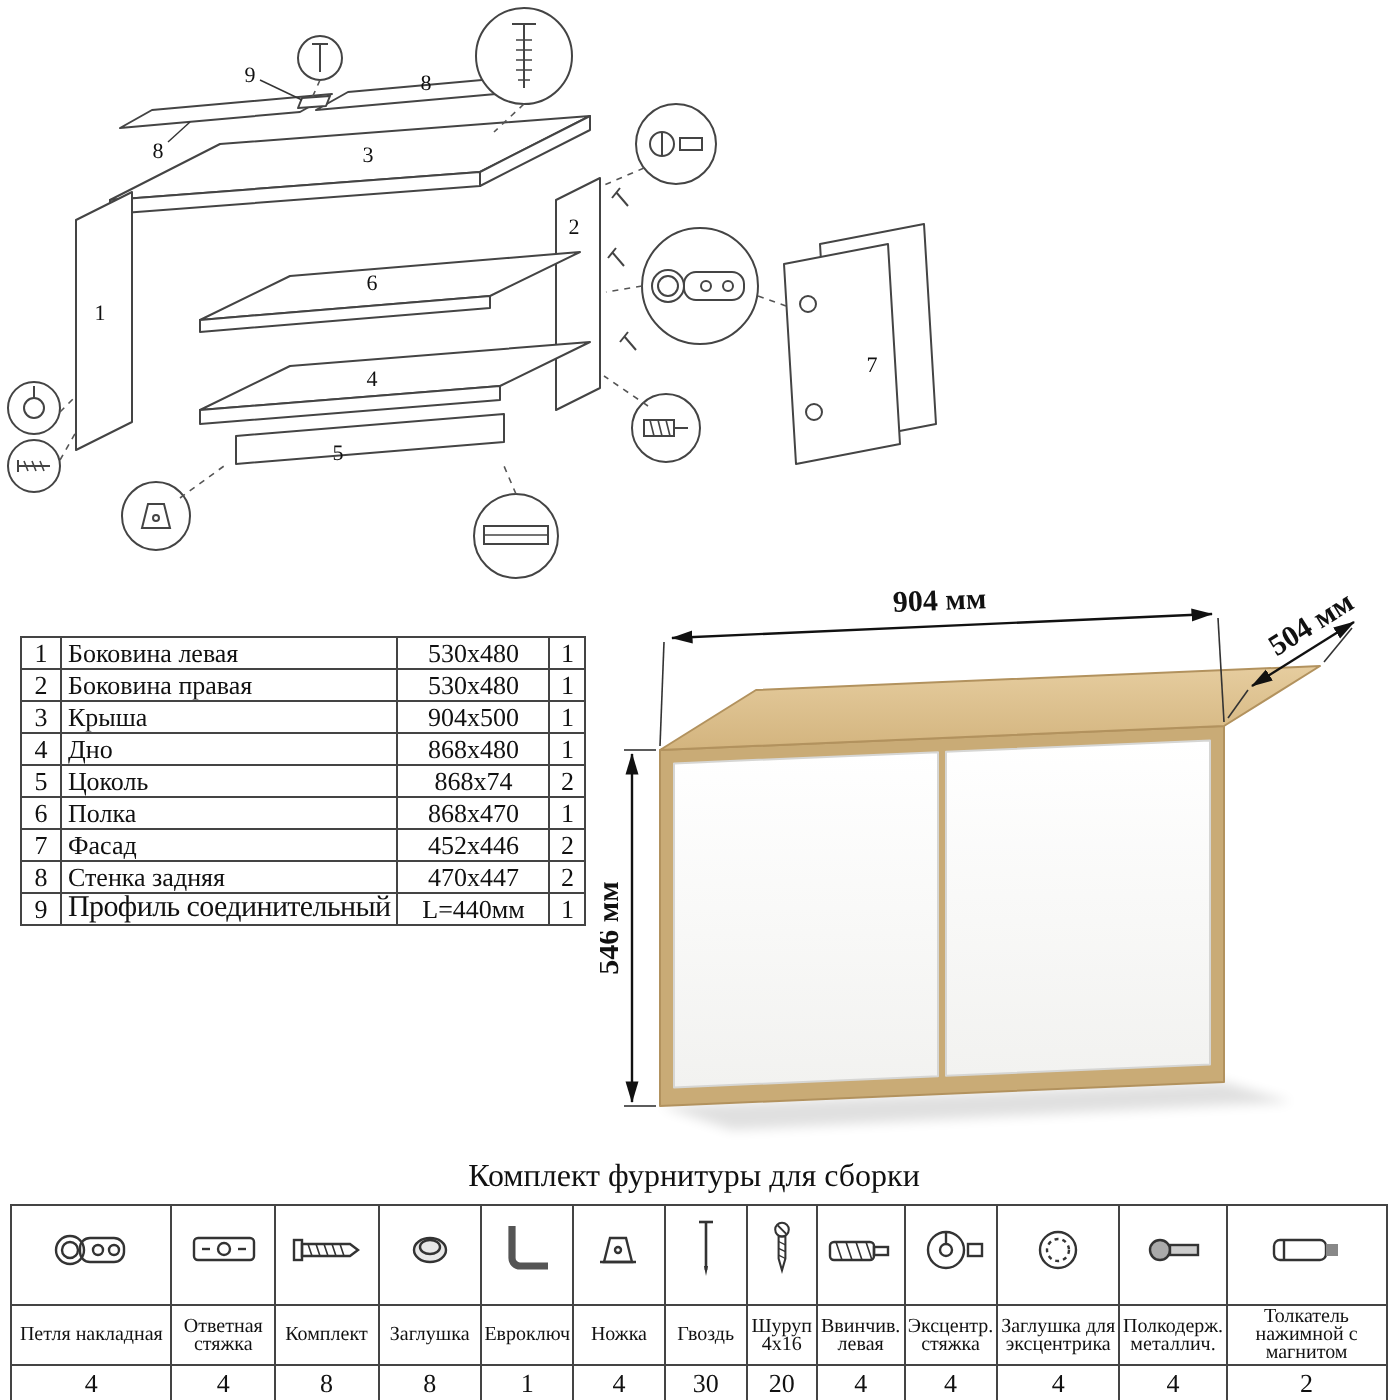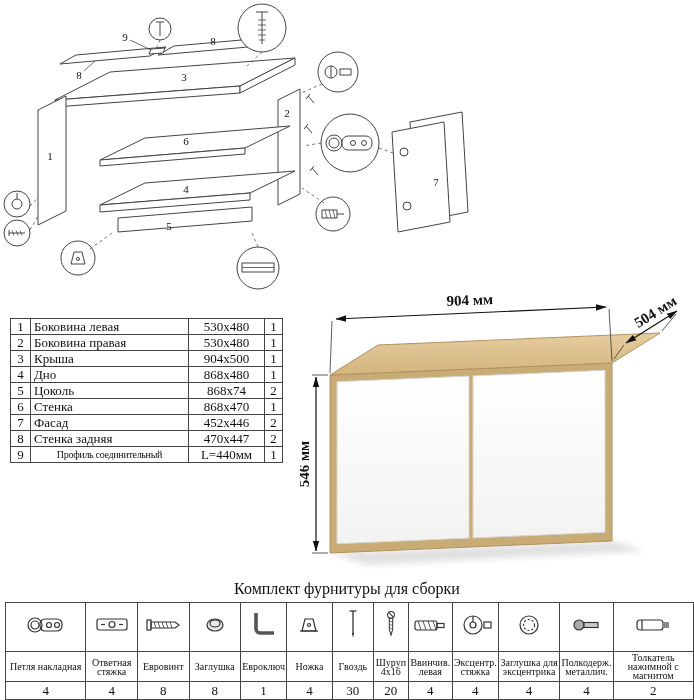--- a/index.html
+++ b/index.html
@@ -4,21 +4,21 @@
 <style>
   html,body{margin:0;padding:0;background:#fff;}
   #canvas{position:relative;width:694px;height:700px;background:#ffffff;
           font-family:"Liberation Serif",serif;color:#111;overflow:hidden;}
   
   #exploded{position:absolute;left:0;top:0;}
   
   .parts-table{position:absolute;left:10px;top:318px;border-collapse:collapse;}
   .parts-table td{border:1px solid #444;font-size:13px;line-height:15px;height:15px;padding:0 3px;white-space:nowrap;}
   .parts-table td.c{text-align:center;padding:0 1px;}
-  .parts-table td.condensed{font-size:10px;letter-spacing:-0.3px;text-align:center;}
+  .parts-table td.condensed{font-size:15px;letter-spacing:-0.3px;}
   
   #product{position:absolute;left:300px;top:283px;}
   
   .hw-title{position:absolute;left:0;top:580px;width:694px;text-align:center;font-size:16px;font-family:Liberation Serif, serif;}
   .hw-table{position:absolute;left:5px;top:602px;border-collapse:collapse;table-layout:fixed;}
   .hw-table td{border:1px solid #444;text-align:center;vertical-align:middle;padding:0;overflow:hidden;}
   .hw-table td.icon-cell{height:46px;}
   .hw-table td.name-cell{font-size:10px;line-height:9px;height:26px;padding:1px;}
   .hw-table td.qty-cell{font-size:13px;height:17px;}
   svg text{font-family:"Liberation Serif",serif;}
@@ -190,21 +190,21 @@
         <td class="c">1</td>
       </tr>
       <tr>
         <td class="c">5</td>
         <td>Цоколь</td>
         <td class="c">868x74</td>
         <td class="c">2</td>
       </tr>
       <tr>
         <td class="c">6</td>
-        <td>Стенка</td>
+        <td>Полка</td>
         <td class="c">868x470</td>
         <td class="c">1</td>
       </tr>
       <tr>
         <td class="c">7</td>
         <td>Фасад</td>
         <td class="c">452x446</td>
         <td class="c">2</td>
       </tr>
       <tr>
@@ -375,21 +375,21 @@
           <svg width="44" height="44" viewBox="0 0 40 44" fill="none" stroke="#333" stroke-width="1.2">
             <rect x="4" y="17" width="26" height="10" rx="3"></rect>
             <line x1="9" y1="17" x2="9" y2="27"></line>
             <rect x="30" y="19" width="6" height="6" fill="#888" stroke="none"></rect>
           </svg>
         </td>
       </tr>
       <tr>
         <td class="name-cell">Петля накладная</td>
         <td class="name-cell">Ответная стяжка</td>
-        <td class="name-cell">Евровинт</td>
+        <td class="name-cell">Комплект</td>
         <td class="name-cell">Заглушка</td>
         <td class="name-cell">Евроключ</td>
         <td class="name-cell">Ножка</td>
         <td class="name-cell">Гвоздь</td>
         <td class="name-cell">Шуруп 4x16</td>
         <td class="name-cell">Ввинчив. левая</td>
         <td class="name-cell">Эксцентр. стяжка</td>
         <td class="name-cell">Заглушка для эксцентрика</td>
         <td class="name-cell">Полкодерж. металлич.</td>
         <td class="name-cell">Толкатель нажимной с магнитом</td>

